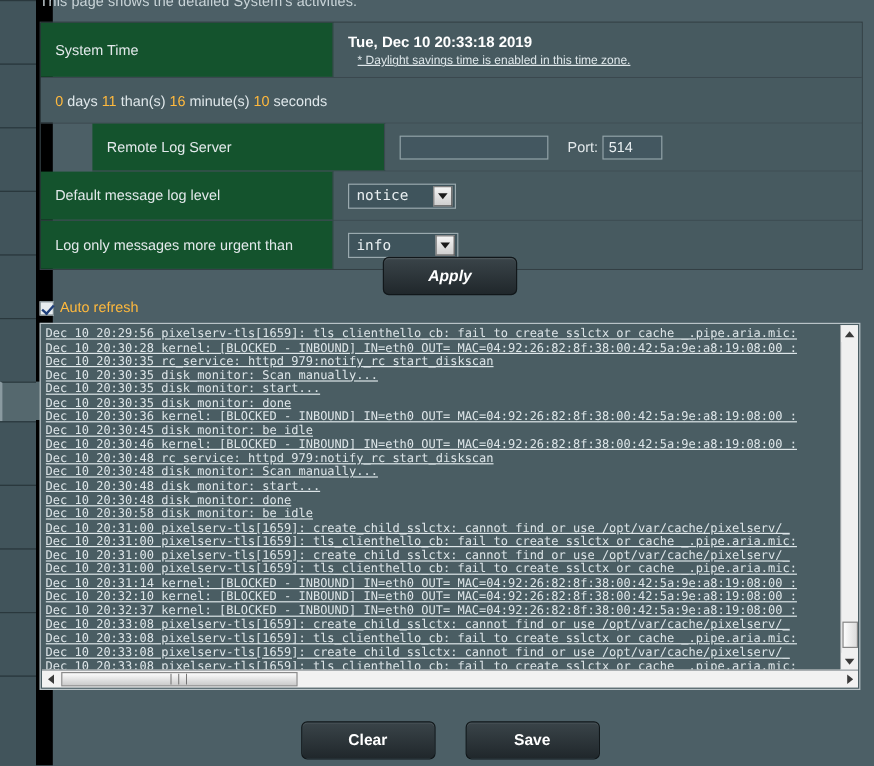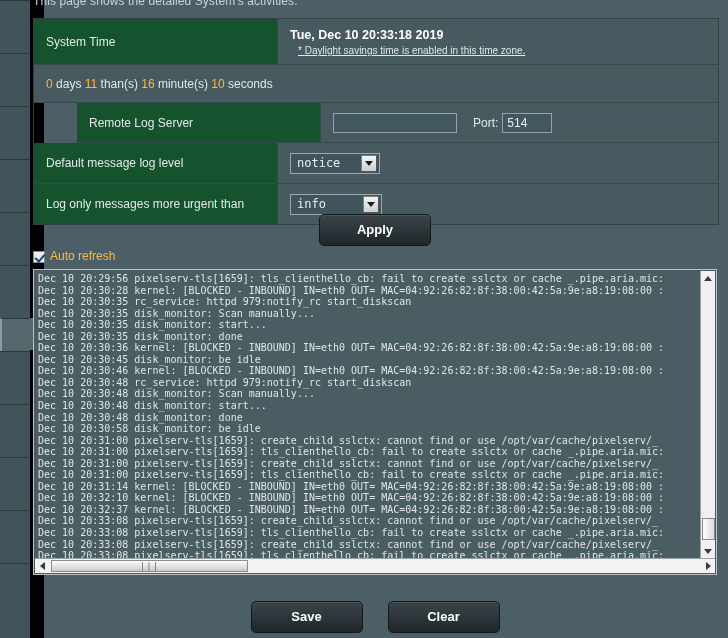--- a/index.html
+++ b/index.html
@@ -80,21 +80,21 @@
     border:1px solid #7d7d7d;border-right-color:#555;border-bottom-color:#555;
     display:flex;align-items:center;justify-content:center;box-sizing:border-box;
   }
   .sel .sel-btn i{
     display:block;width:0;height:0;border-left:4px solid transparent;
     border-right:4px solid transparent;border-top:5px solid #1a1a1a;
   }
   .sel.wide{width:92px;}
 
   
-  .apply-row{position:absolute;left:-11px;top:214px;width:684px;text-align:center;}
+  .apply-row{position:absolute;left:-11px;top:214px;width:684px;text-align:center;font-style:italic;}
   .btn{
     display:inline-block;min-width:110px;height:30px;line-height:30px;
     background:linear-gradient(#3a4449,#20272b);
     border:1px solid #11171a;border-radius:5px;
     color:#fff;font-size:13px;font-weight:bold;text-align:center;
     box-shadow:inset 0 1px 0 rgba(255,255,255,.10);
     cursor:pointer;user-select:none;
   }
   .btn.apply{width:110px;}
   .btn.wide{width:110px;}
@@ -115,20 +115,21 @@
   .logbox{
     position:absolute;left:-11px;top:269px;width:684px;height:306px;
     background:#4a5d63;border:1px solid #b9c3c7;box-sizing:border-box;overflow:hidden;
   }
   .logtext{
     position:absolute;left:4px;top:3px;right:18px;bottom:16px;
     overflow:hidden;white-space:pre;
     font-family:"DejaVu Sans Mono",monospace;
     font-size:10px;line-height:11.55px;color:#dde5e8;
     letter-spacing:0px;
+    text-decoration:underline;
   }
   
   .vsb{
     position:absolute;right:1px;top:1px;width:15px;bottom:16px;
     background:#f0f0f0;border-left:1px solid #9aa0a3;box-sizing:border-box;
   }
   .vsb .arrow{
     position:absolute;left:0;width:14px;height:14px;background:#f0f0f0;
     display:flex;align-items:center;justify-content:center;
   }
@@ -299,18 +300,18 @@
         <div class="thumb">
           <span class="grip">|||</span>
         </div>
         <div class="arrow right">
             <i></i>
           </div>
       </div>
     </div>
 
     <div class="bottom-row">
+      <span class="btn wide">Clear</span>
       <span class="btn wide">Save</span>
-      <span class="btn wide">Clear</span>
     </div>
 
   </div>
 </div>
 
 </body></html>

